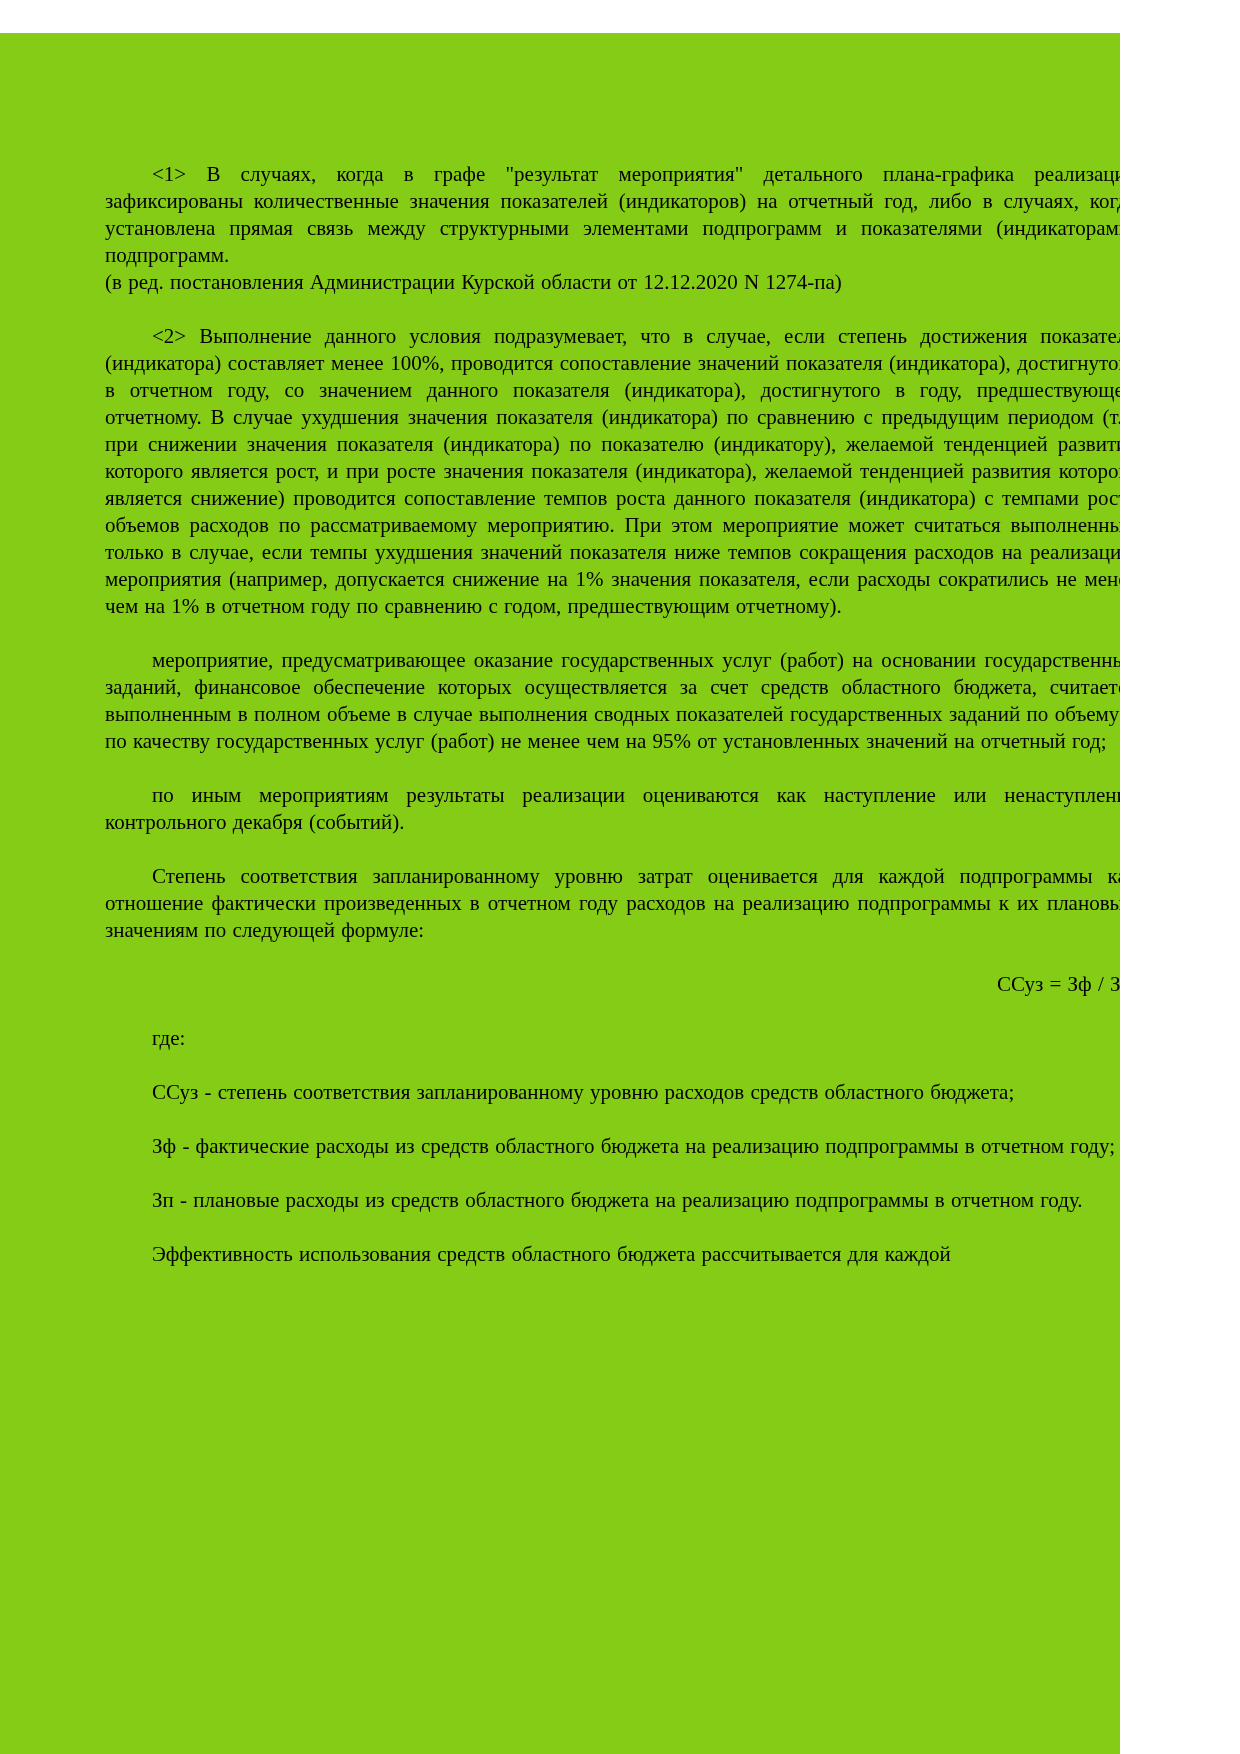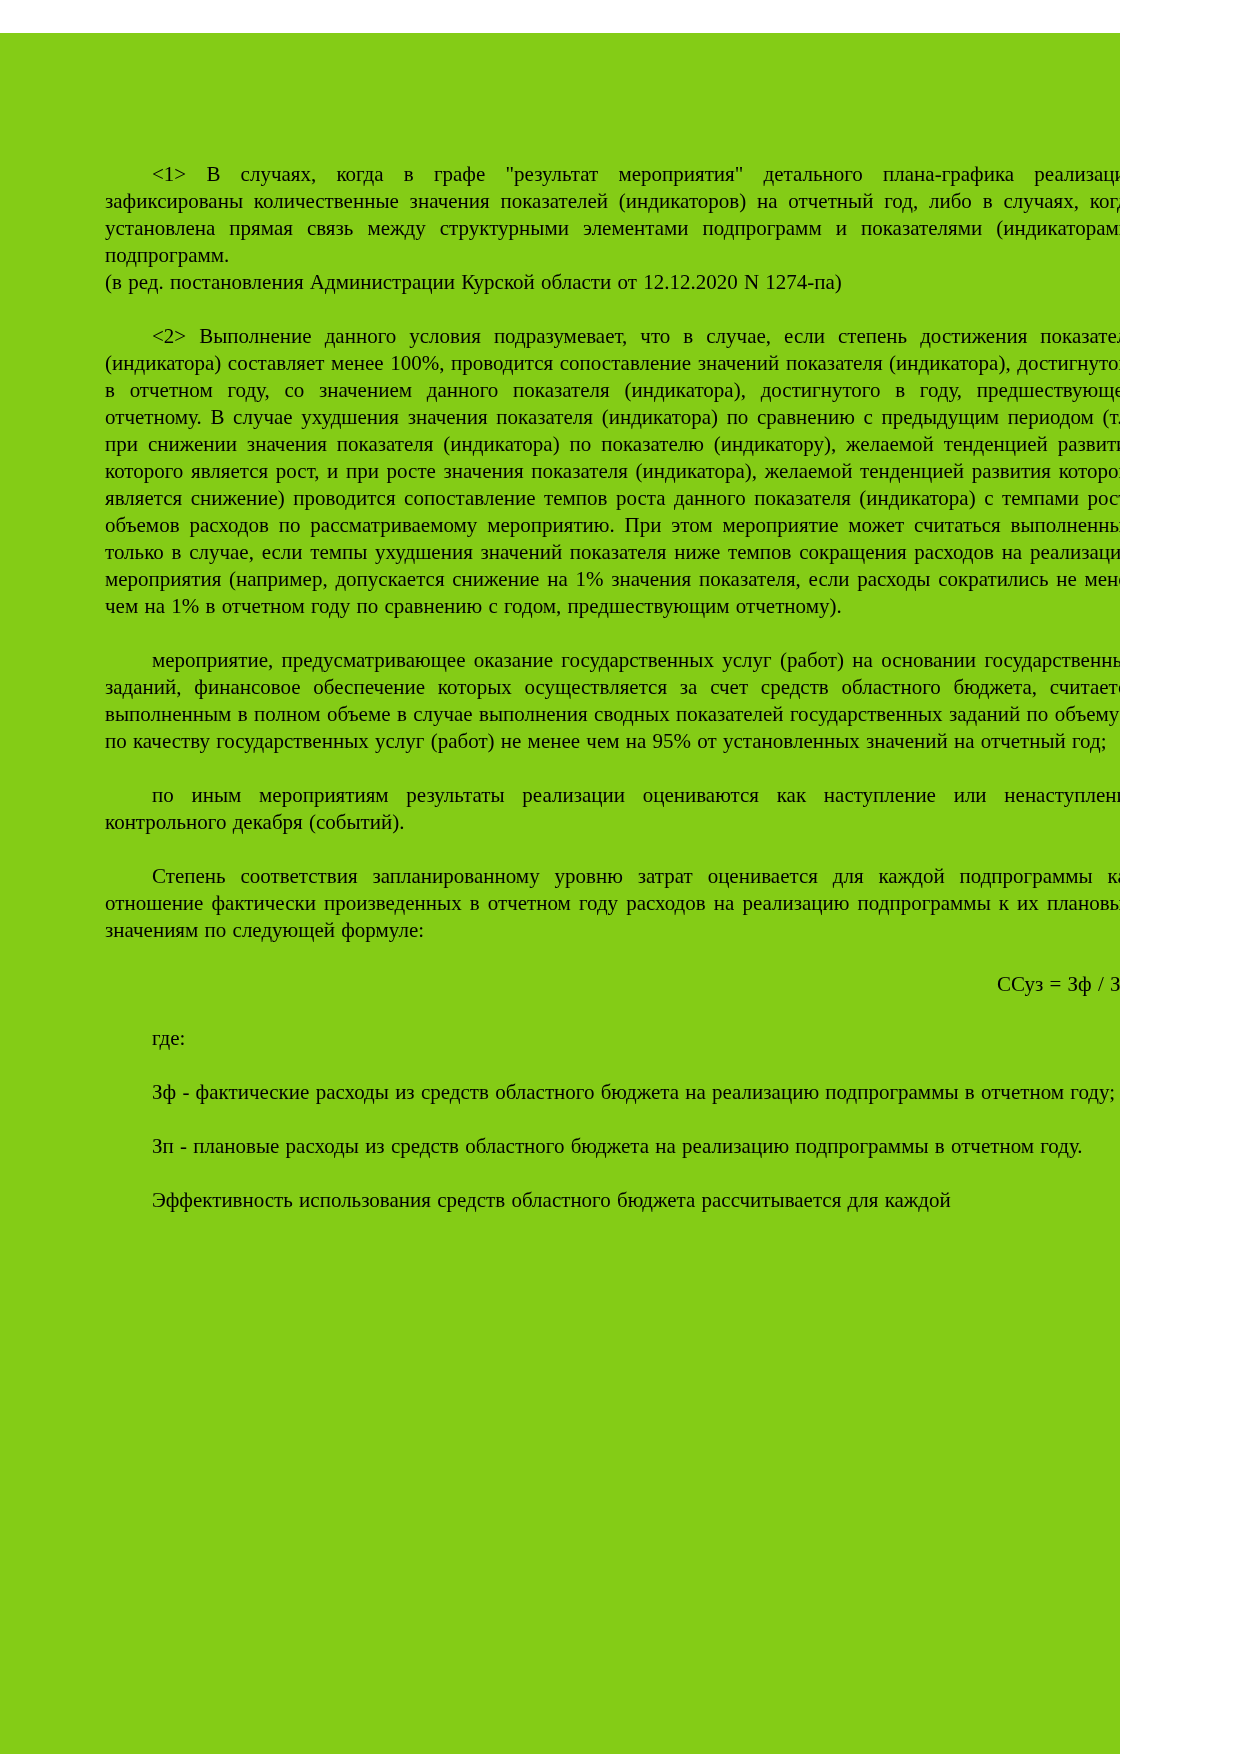--- a/index.html
+++ b/index.html
@@ -52,17 +52,18 @@
 <div class="page">
   <div class="content">
     <p class="para tight">&lt;1&gt; В случаях, когда в графе "результат мероприятия" детального плана-графика реализации зафиксированы количественные значения показателей (индикаторов) на отчетный год, либо в случаях, когда установлена прямая связь между структурными элементами подпрограмм и показателями (индикаторами) подпрограмм.</p>
     <p class="para plain">(в ред. постановления Администрации Курской области от 12.12.2020 N 1274-па)</p>
     <p class="para">&lt;2&gt; Выполнение данного условия подразумевает, что в случае, если степень достижения показателя (индикатора) составляет менее 100%, проводится сопоставление значений показателя (индикатора), достигнутого в отчетном году, со значением данного показателя (индикатора), достигнутого в году, предшествующем отчетному. В случае ухудшения значения показателя (индикатора) по сравнению с предыдущим периодом (т.е. при снижении значения показателя (индикатора) по показателю (индикатору), желаемой тенденцией развития которого является рост, и при росте значения показателя (индикатора), желаемой тенденцией развития которого является снижение) проводится сопоставление темпов роста данного показателя (индикатора) с темпами роста объемов расходов по рассматриваемому мероприятию. При этом мероприятие может считаться выполненным только в случае, если темпы ухудшения значений показателя ниже темпов сокращения расходов на реализацию мероприятия (например, допускается снижение на 1% значения показателя, если расходы сократились не менее чем на 1% в отчетном году по сравнению с годом, предшествующим отчетному).</p>
     <p class="para">мероприятие, предусматривающее оказание государственных услуг (работ) на основании государственных заданий, финансовое обеспечение которых осуществляется за счет средств областного бюджета, считается выполненным в полном объеме в случае выполнения сводных показателей государственных заданий по объему и по качеству государственных услуг (работ) не менее чем на 95% от установленных значений на отчетный год;</p>
     <p class="para">по иным мероприятиям результаты реализации оцениваются как наступление или ненаступление контрольного декабря (событий).</p>
     <p class="para">Степень соответствия запланированному уровню затрат оценивается для каждой подпрограммы как отношение фактически произведенных в отчетном году расходов на реализацию подпрограммы к их плановым значениям по следующей формуле:</p>
     <p class="para formula">ССуз = Зф / Зп,</p>
     <p class="para">где:</p>
+    <p class="para">ССуз - степень соответствия запланированному уровню расходов средств областного бюджета;</p>
     <p class="para">Зф - фактические расходы из средств областного бюджета на реализацию подпрограммы в отчетном году;</p>
     <p class="para">Зп - плановые расходы из средств областного бюджета на реализацию подпрограммы в отчетном году.</p>
     <p class="para last">Эффективность использования средств областного бюджета рассчитывается для каждой</p>
   </div>
 </div>
 
 </body></html>

